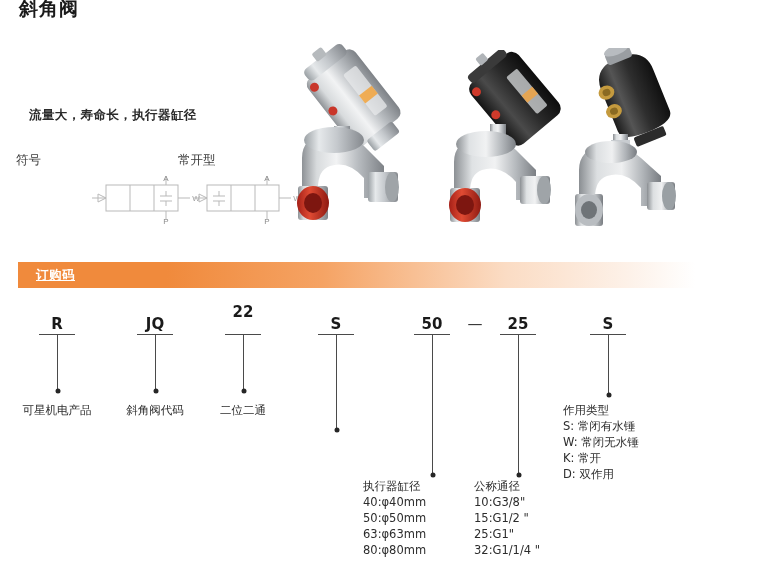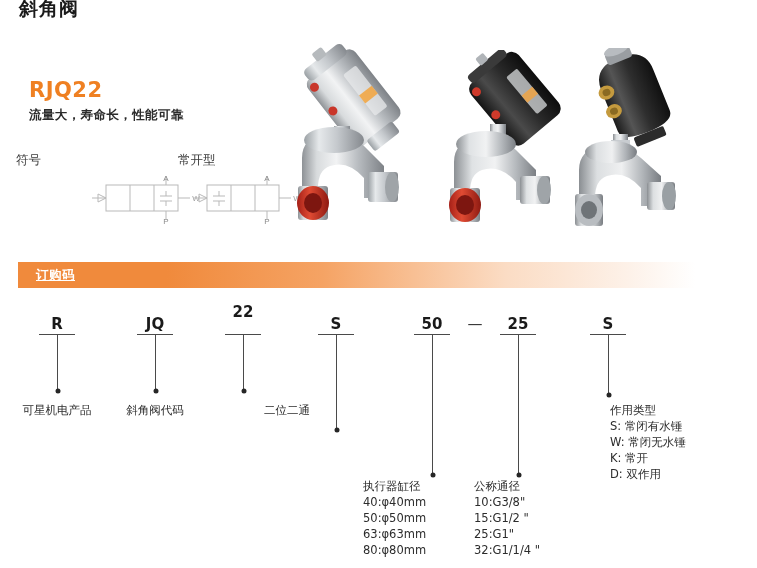--- a/index.html
+++ b/index.html
@@ -106,22 +106,21 @@
   
   .photo{position:absolute;}
 </style>
 </head>
 <body>
 
 <div class="page">
 
   <div class="page-title">斜角阀</div>
 
-  <div class="model-name">RJQ22</div>
-  <div class="tagline">流量大，寿命长，性能可靠</div>
+  <div class="tagline">流量大，寿命长，执行器缸径</div>
 
   <div class="sym-label left">符号</div>
   <div class="sym-label right">常开型</div>
 
   <div class="sym-box one">
     <svg width="120" height="52" viewBox="0 0 120 52">
       <g stroke="#b9b9b9" stroke-width="1" fill="none">
         <rect x="22" y="13" width="72" height="26"></rect>
         <line x1="46" y1="13" x2="46" y2="39"></line>
         <line x1="70" y1="13" x2="70" y2="39"></line>
@@ -326,42 +325,42 @@
   <div class="leader-dot" style="left:608.5px;top:395px;"></div>
 
   <div class="anno center" style="left:57px;top:402px;">
     <span class="ln">可星机电产品</span>
   </div>
 
   <div class="anno center" style="left:155px;top:402px;">
     <span class="ln">斜角阀代码</span>
   </div>
 
-  <div class="anno center" style="left:243px;top:402px;margin-left:44px;">
+  <div class="anno center" style="left:243px;top:402px;">
     <span class="ln">二位二通</span>
   </div>
 
 
   <div class="anno" style="left:363px;top:478px;">
     <span class="ln">执行器缸径</span>
     <span class="ln">40:φ40mm</span>
     <span class="ln">50:φ50mm</span>
     <span class="ln">63:φ63mm</span>
     <span class="ln">80:φ80mm</span>
   </div>
 
   <div class="anno" style="left:474px;top:478px;">
     <span class="ln">公称通径</span>
     <span class="ln">10:G3/8"</span>
     <span class="ln">15:G1/2 "</span>
     <span class="ln">25:G1"</span>
     <span class="ln">32:G1/1/4 "</span>
   </div>
 
-  <div class="anno" style="left:563px;top:402px;margin-left:47px;">
+  <div class="anno" style="left:563px;top:402px;">
     <span class="ln">作用类型</span>
     <span class="ln">S:  常闭有水锤</span>
     <span class="ln">W:  常闭无水锤</span>
     <span class="ln">K:  常开</span>
     <span class="ln">D:  双作用</span>
   </div>
 
 </div>
 
 </body></html>

